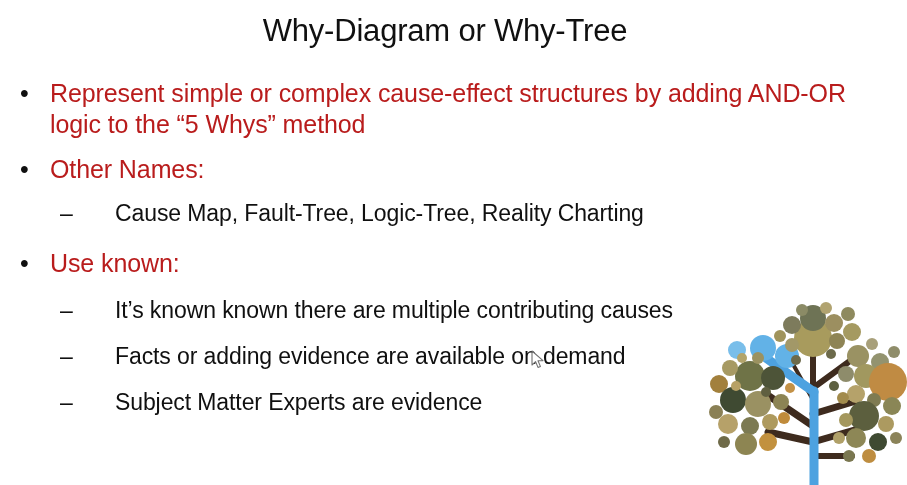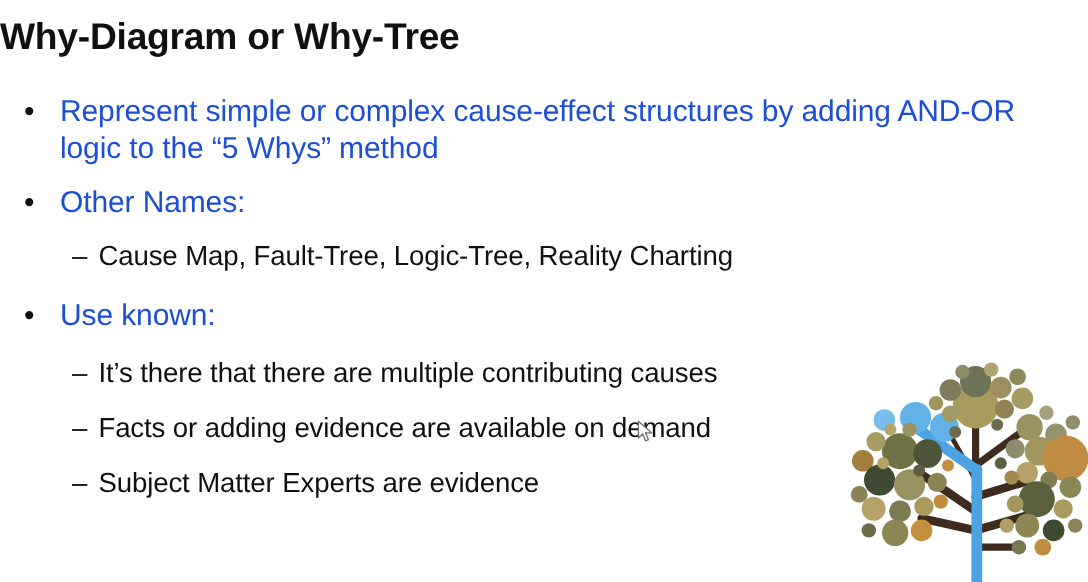--- a/index.html
+++ b/index.html
@@ -17,23 +17,23 @@
     background: #ffffff;
     overflow: hidden;
   }
 
   
   #slide-title {
     position: absolute;
     left: 0;
     top: 12px;
     width: 890px;
-    text-align: left;
+    text-align: center;
     font-size: 31px;
-    font-weight: bold;
+    font-weight: normal;
     color: #101010;
     letter-spacing: -0.2px;
     line-height: 38px;
     white-space: nowrap;
   }
 
   
   #body-list {
     position: absolute;
     left: 0;
@@ -53,41 +53,42 @@
     left: 20px;
     top: 0;
     font-size: 25px;
     line-height: 31px;
     color: #101010;
   }
   .lvl1 .btext {
     display: block;
     font-size: 25px;
     line-height: 31px;
-    color: #1d4ed8;
+    color: #b91c1c;
     letter-spacing: -0.1px;
   }
   .lvl2 {
     padding-left: 82px;
     margin-bottom: 11px;
   }
   .lvl2 .marker {
     position: absolute;
     left: 60px;
     top: 0;
     font-size: 23px;
     line-height: 29px;
     color: #101010;
   }
   .lvl2 .btext {
     display: block;
     font-size: 23px;
     line-height: 29px;
     color: #101010;
     letter-spacing: -0.1px;
+    margin-left: 33px;
   }
   .gap-small { height: 6px; }
   .gap-mid   { height: 9px; }
 
   
   #tree-graphic {
     position: absolute;
     left: 706px;
     top: 296px;
     width: 201px;
@@ -138,21 +139,21 @@
 
     <div class="bullet-row lvl1">
       <span class="marker">•</span>
       <span class="btext">Use known:</span>
     </div>
 
     <div class="gap-mid"></div>
 
     <div class="bullet-row lvl2">
       <span class="marker">–</span>
-      <span class="btext">It’s there that there are multiple contributing causes</span>
+      <span class="btext">It’s known known there are multiple contributing causes</span>
     </div>
 
     <div class="gap-small"></div>
 
     <div class="bullet-row lvl2">
       <span class="marker">–</span>
       <span class="btext">Facts or adding evidence are available on demand</span>
     </div>
 
     <div class="gap-small"></div>

